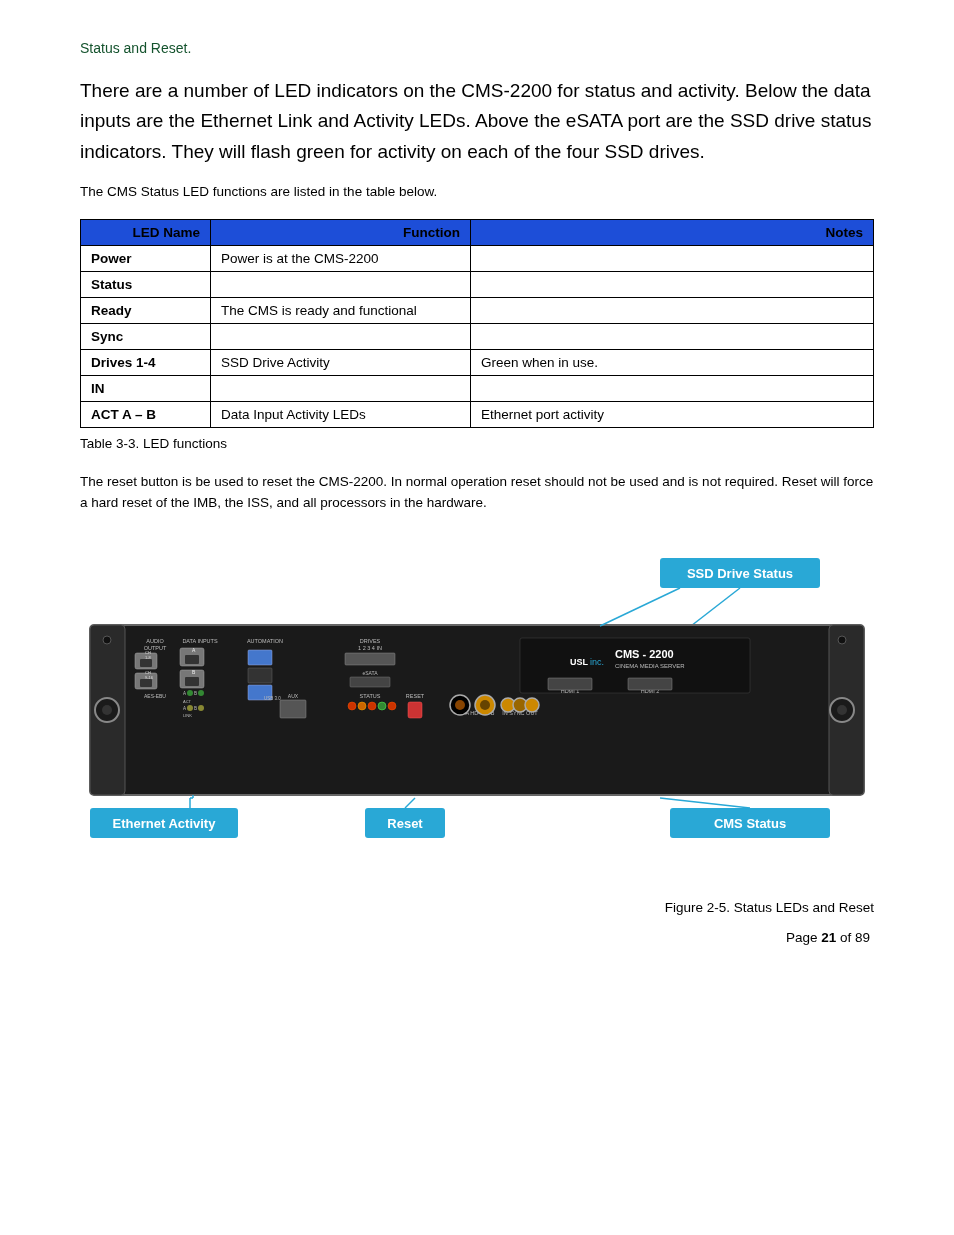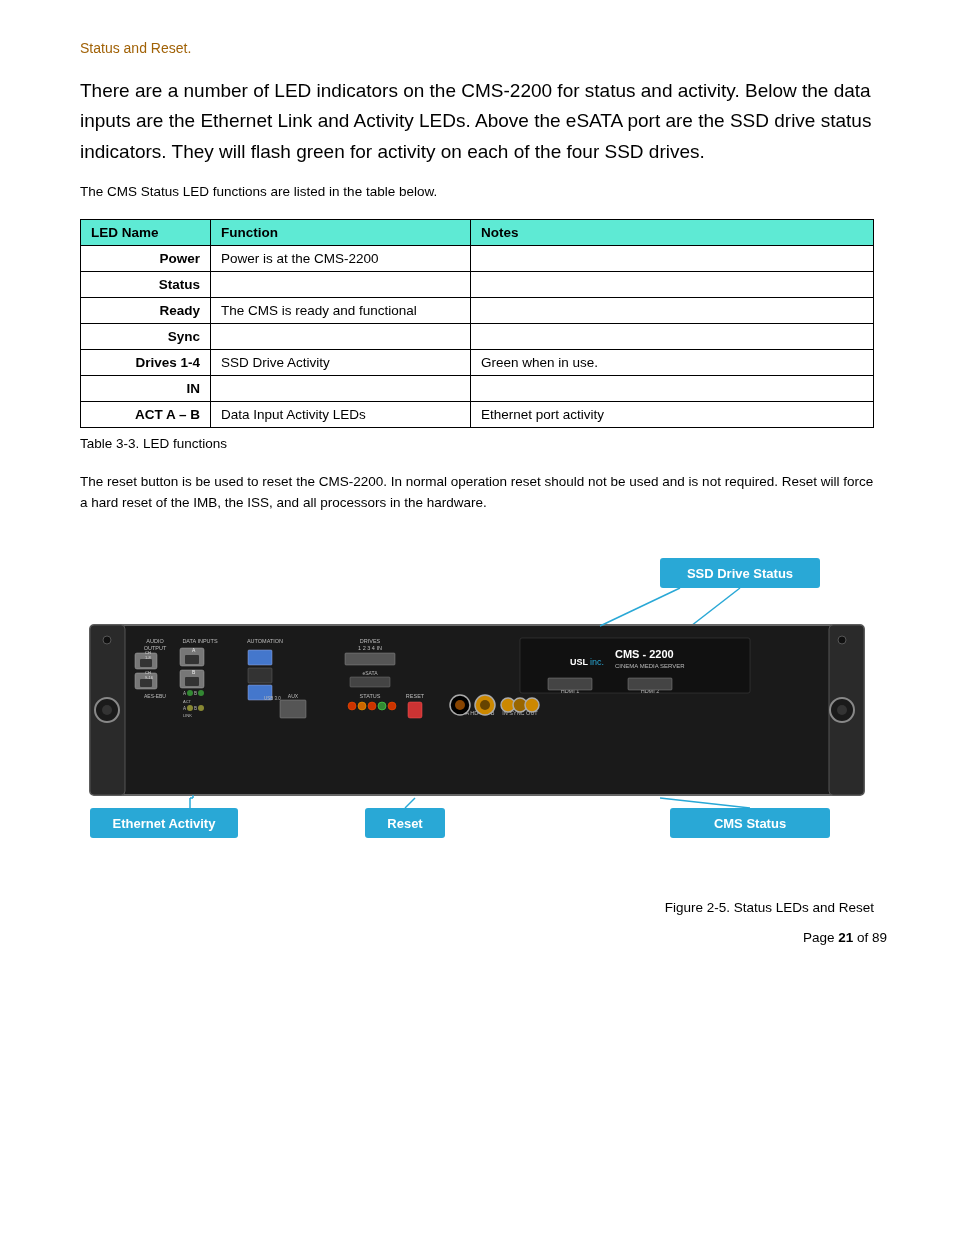--- a/index.html
+++ b/index.html
@@ -10,21 +10,21 @@
       color: #000;
       width: 954px;
       min-height: 1235px;
       position: relative;
     }
     .page-container {
       padding: 40px 80px 60px 80px;
       position: relative;
     }
     .section-title {
-      color: #a16207;
+      color: #14532d;
       font-size: 14px;
       margin-bottom: 20px;
     }
     .body-text {
       font-size: 19px;
       line-height: 1.6;
       margin-bottom: 14px;
     }
     .table-intro {
       font-size: 13.5px;
@@ -37,26 +37,26 @@
       margin-bottom: 8px;
       font-size: 13.5px;
     }
     table.led-table th, table.led-table td {
       border: 1px solid #000;
       padding: 5px 10px;
       vertical-align: top;
     }
     table.led-table th {
       font-weight: bold;
-      background: #5eead4;
-      text-align: left;
+      background: #1d4ed8;
+      text-align: right;
     }
     table.led-table td:first-child {
       font-weight: bold;
-      text-align: right;
+      text-align: left;
       width: 130px;
     }
     table.led-table td:nth-child(2) {
       width: 260px;
     }
     .table-caption {
       text-align: left;
       font-size: 13.5px;
       margin-bottom: 20px;
     }
@@ -66,21 +66,21 @@
       margin-bottom: 36px;
     }
     .figure-caption {
       text-align: right;
       font-size: 13.5px;
       margin-top: 8px;
     }
     .page-number {
       position: absolute;
       bottom: 30px;
-      right: 67px;
+      right: 84px;
       font-size: 13.5px;
     }
     .page-number strong {
       font-weight: bold;
     }
     .full-diagram {
       position: relative;
       width: 100%;
       height: 340px;
       margin-bottom: 10px;

